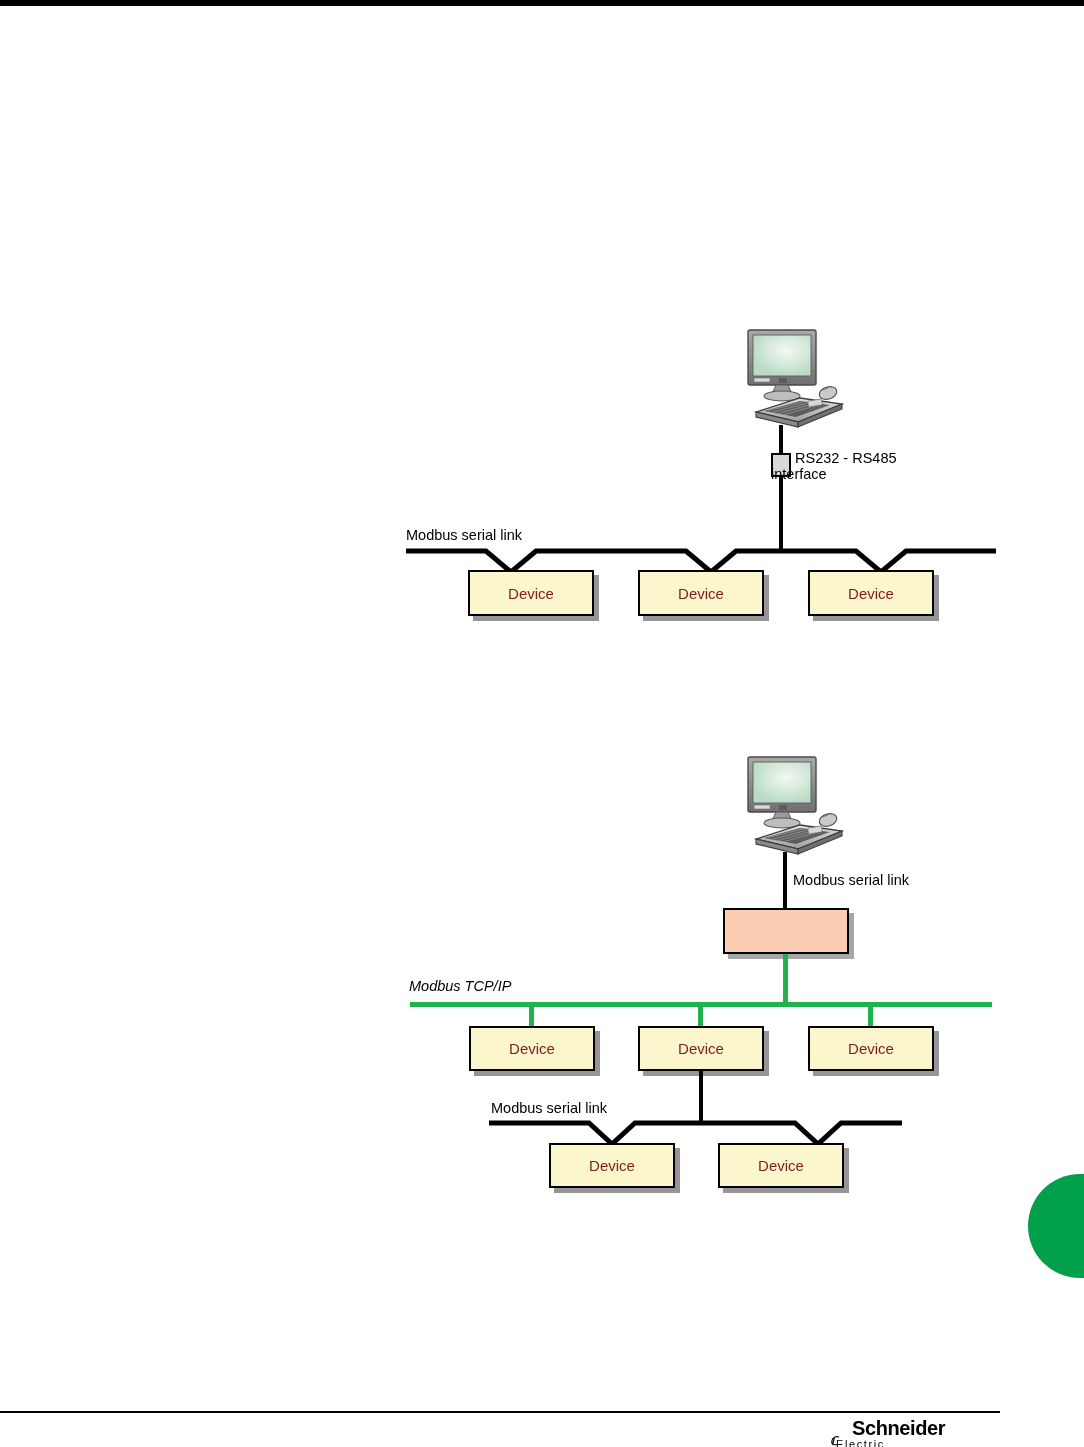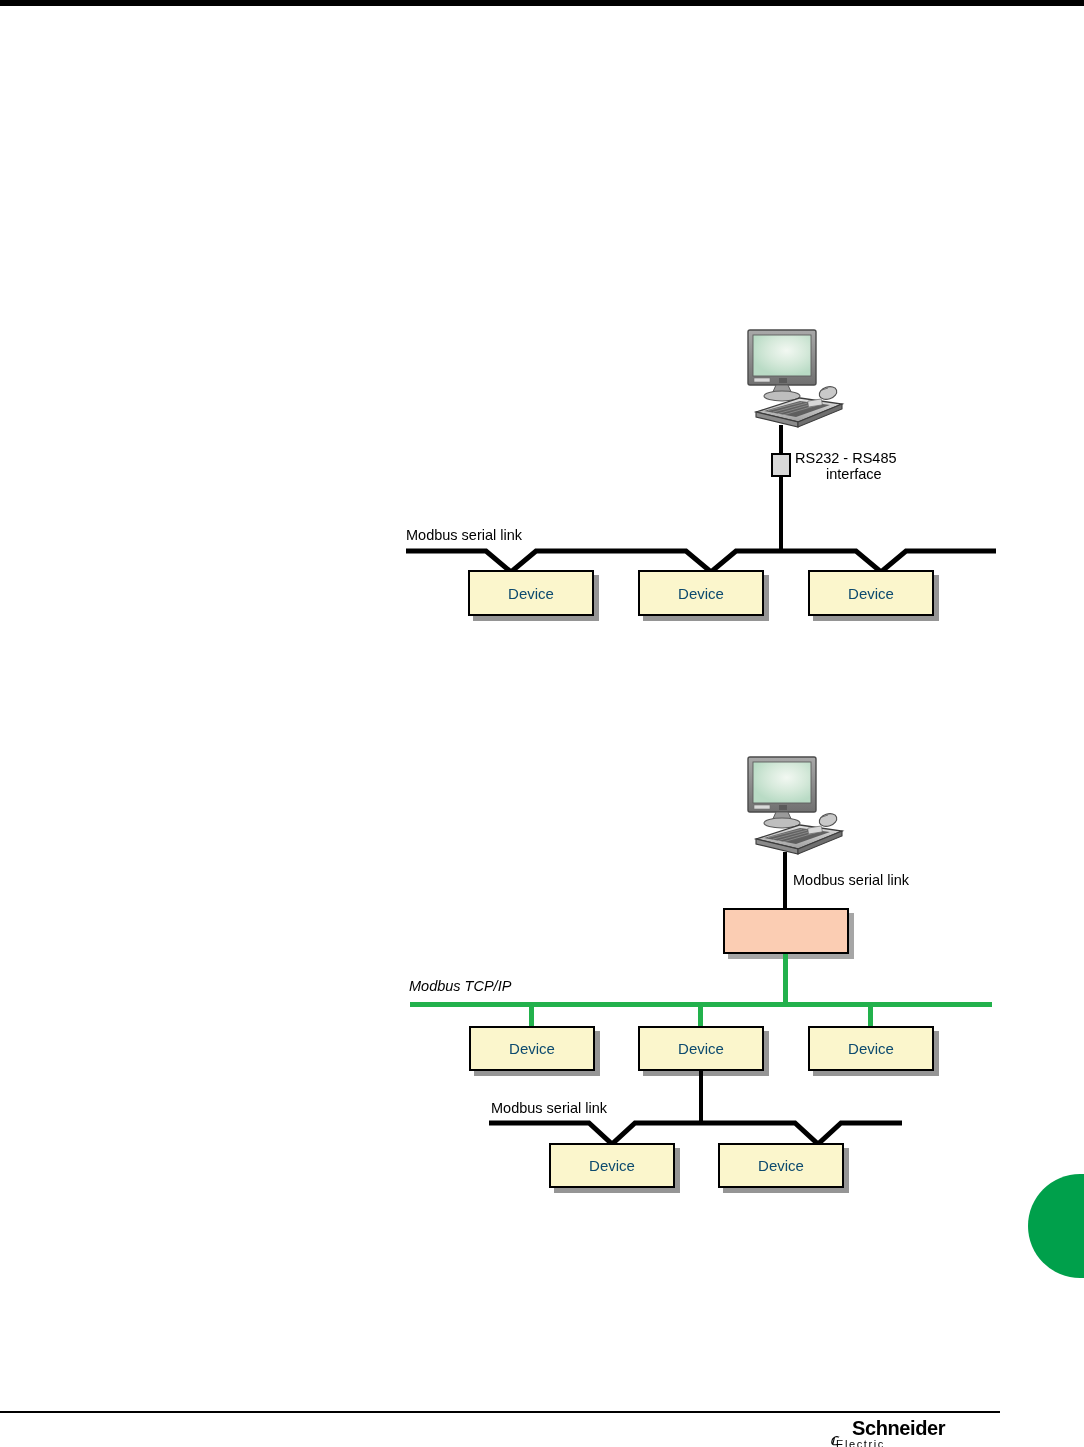--- a/index.html
+++ b/index.html
@@ -102,21 +102,21 @@
   .node-box {
     position: absolute;
     box-sizing: border-box;
     border: 2px solid #000000;
     background: #FBF6CC;
     box-shadow: 5px 5px 0 0 rgba(130,130,130,0.85);
     display: flex;
     align-items: center;
     justify-content: center;
     font-size: 15px;
-    color: #0c4a6e;
+    color: #7f1d1d;
   }
   .node-box.gateway {
     background: #FBCDB3;
     box-shadow: 5px 5px 0 0 rgba(150,150,150,0.85);
   }
   .iface-box {
     position: absolute;
     box-sizing: border-box;
     border: 2px solid #000000;
     background: #D8D8D8;
@@ -185,21 +185,21 @@
         </g>
         <rect x="70" y="72" width="14" height="6" rx="1" fill="#D8D8D8" stroke="#6A6A6A" stroke-width="0.7" transform="rotate(-9 77 75)"></rect>
       </svg>
     </div>
 
     <div class="drop-line" style="left:779px; top:425px; height:28px;"></div>
 
     <div class="iface-box" style="left:771px; top:453px;"></div>
 
     <div class="label" style="left:795px; top:450px;">RS232 - RS485</div>
-    <div class="label" style="left:826px; top:466px;">interface</div>
+    <div class="label" style="left:771px; top:466px;">interface</div>
 
     <div class="drop-line" style="left:779px; top:477px; height:76px;"></div>
 
     <div class="label" style="left:406px; top:527px;">Modbus serial link</div>
 
     <svg style="position:absolute; left:400px; top:535px;" width="600" height="50" xmlns="http://www.w3.org/2000/svg">
       <path d="M6 16 L86 16 L111 37 L136 16 L286 16 L311 37 L336 16 L456 16 L481 37 L506 16 L596 16" fill="none" stroke="#000000" stroke-width="5" stroke-linejoin="miter" stroke-linecap="butt"></path>
     </svg>
 
     <div class="node-box" style="left:468px; top:570px; width:126px; height:46px;">

